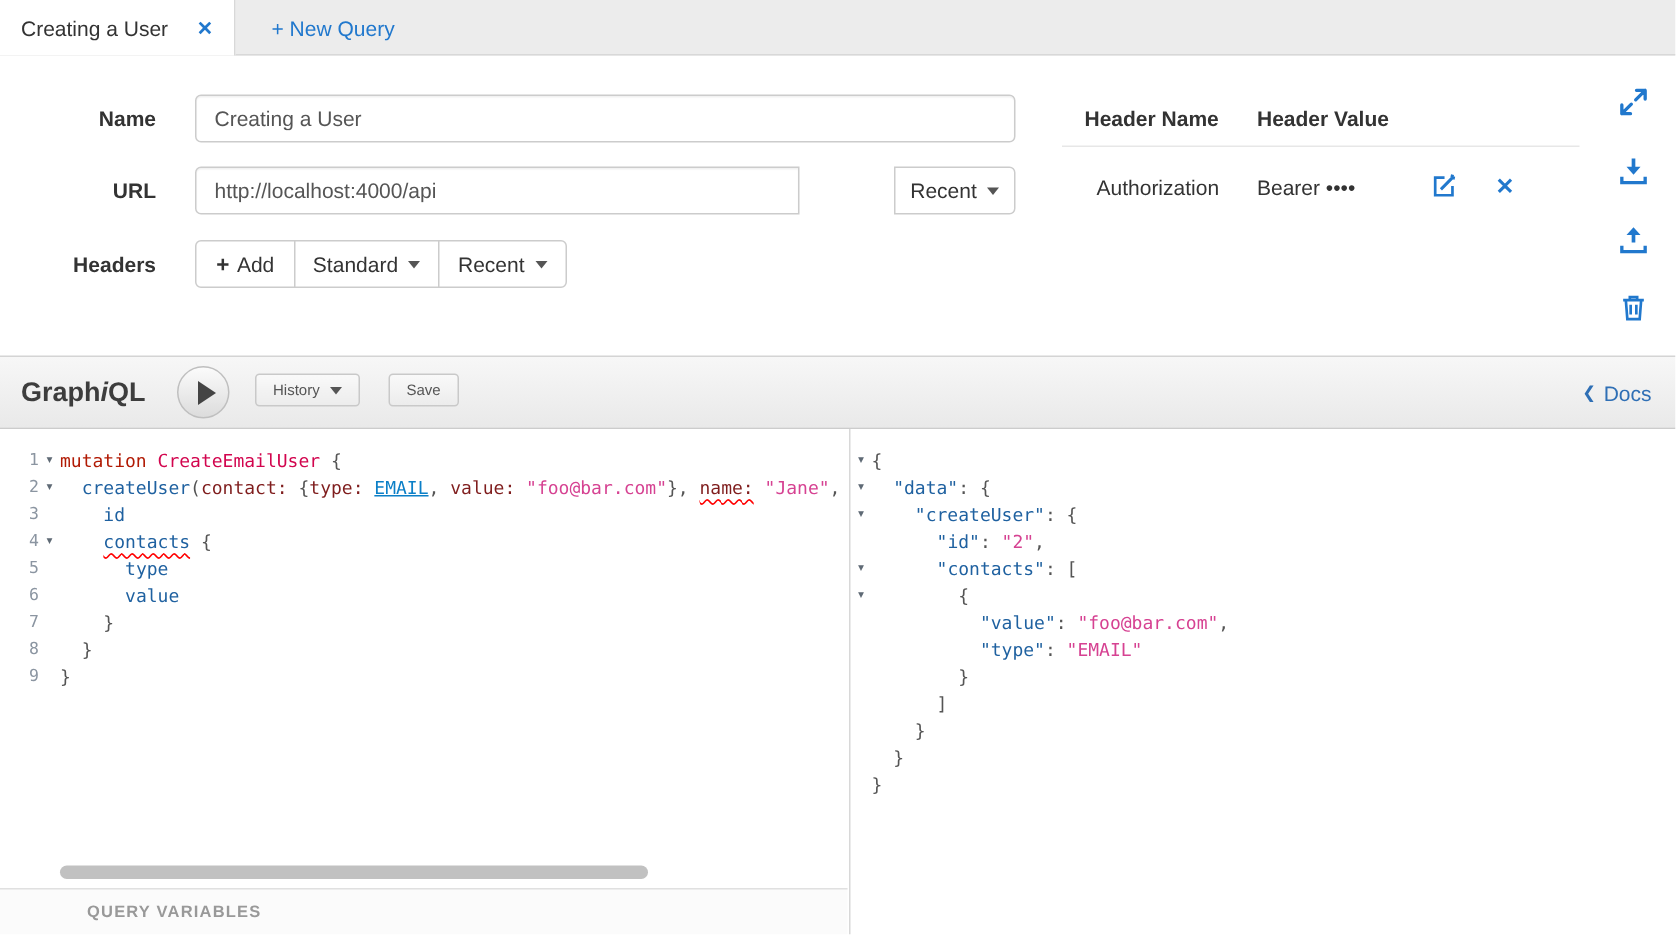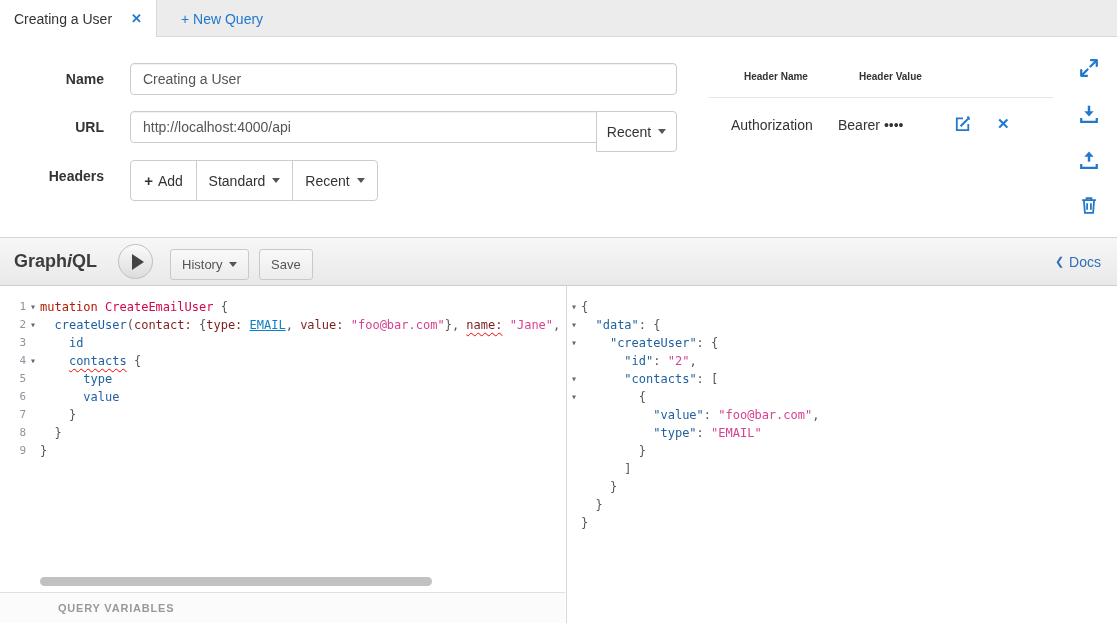--- a/index.html
+++ b/index.html
@@ -20,29 +20,29 @@
   .new-query { left:181px; top:0; height:37px; display:flex; align-items:center; font-size:14px; color:#2178cd; cursor:pointer; }
 
   
   .form-label { width:104px; text-align:right; font-weight:bold; font-size:14px; color:#333; }
   .txt-input {
     border:1px solid #ccc; border-radius:4px; height:32px; background:#fff; color:#555;
     font-size:14px; padding:0 12px; font-family:"Liberation Sans",sans-serif;
     box-shadow: inset 0 1px 1px rgba(0,0,0,0.06); outline:none;
   }
   .btn {
-    border:1px solid #ccc; background:#fff; color:#333; font-size:14px; height:41px;
+    border:1px solid #ccc; background:#fff; color:#333; font-size:14px; height:32px;
     display:inline-flex; align-items:center; justify-content:center; cursor:pointer;
     font-family:"Liberation Sans",sans-serif;
   }
   .caret { display:inline-block; margin-left:7px; border-left:4px solid transparent; border-right:4px solid transparent; border-top:5px solid #555; }
   .plus { font-weight:bold; font-size:15px; margin-right:5px; color:#333; }
 
   
-  .ht-col { font-weight:bold; font-size:10px; color:#333;margin-left:21px; }
+  .ht-col { font-weight:bold; font-size:14px; color:#333; }
   .ht-cell { font-size:14px; color:#333; }
   .ht-sep { height:1px; background:#e7e7e7; }
   .icon-btn { cursor:pointer; background:none; border:none; padding:0; }
   .x-blue { color:#2178cd; font-weight:bold; font-size:15px; }
 
   
   .side-icon { width:20px; height:20px; cursor:pointer; }
 
   
   .gql-bar {
@@ -52,22 +52,22 @@
   }
   .gql-logo { left:14px; top:251px; font-size:18px; font-weight:bold; color:#3d3d3d; }
   .gql-logo em { font-style:italic; }
   .exec-btn {
     left:118px; top:244px; width:35px; height:35px; border-radius:50%;
     background:linear-gradient(#fbfbfb,#dcdcdc); border:1px solid #bfbfbf;
     display:flex; align-items:center; justify-content:center; cursor:pointer;
   }
   .play-tri { width:0; height:0; border-top:8px solid transparent; border-bottom:8px solid transparent; border-left:12px solid #444; margin-left:4px; }
   .tool-btn {
-    height:31px; padding:0 11px; border:1px solid #c9c9c9; border-radius:3px;
-    background:linear-gradient(#f9f9f9,#ececec); color:#555; font-size:13px;
+    height:22px; padding:0 11px; border:1px solid #c9c9c9; border-radius:3px;
+    background:linear-gradient(#f9f9f9,#ececec); color:#555; font-size:10px;
     display:inline-flex; align-items:center; cursor:pointer; font-family:"Liberation Sans",sans-serif;
   }
   .docs-link { right:16px; top:237px; height:49px; display:flex; align-items:center; color:#2f6fb5; font-size:14px; cursor:pointer; }
   .docs-chevron { font-size:11px; margin-right:5px; }
 
   
   .query-pane { left:0; top:286px; width:565px; height:337px; background:#fff; overflow:hidden; }
   .result-pane { left:566px; top:286px; width:551px; height:337px; background:#fff; border-left:1px solid #d8d8d8; overflow:hidden; }
   .code { font-family:"DejaVu Sans Mono", monospace; font-size:12px; line-height:18px; white-space:pre; padding-top:12px; }
   .code-line { height:18px; display:flex; }
@@ -100,21 +100,21 @@
 <div class="abs tab-active">
   <span>Creating a User</span>
   <span class="tab-close">✕</span>
 </div>
 <div class="abs new-query">+ New Query</div>
 
 <div class="abs form-label" style="left:0;top:71px;">Name</div>
 <input class="abs txt-input" style="left: 130px; top: 63px; width: 547px;" value="Creating a User">
 
 <div class="abs form-label" style="left:0;top:119px;">URL</div>
-<input class="abs txt-input" style="left: 130px; top: 111px; width: 467px; border-radius: 4px 0px 0px 4px;" value="http://localhost:4000/api">
+<input class="abs txt-input" style="left: 130px; top: 111px; width: 403px; border-radius: 4px 0px 0px 4px;" value="http://localhost:4000/api">
 <button class="abs btn" style="left:596px;top:111px;width:81px;border-radius:0 4px 4px 0;">
   <span>Recent</span>
   <span class="caret"></span>
 </button>
 
 <div class="abs form-label" style="left:0;top:168px;padding-left:12px;">Headers</div>
 <button class="abs btn" style="left:130px;top:160px;width:67px;border-radius:4px 0 0 4px;">
   <span class="plus">+</span>
   <span>Add</span>
 </button>

